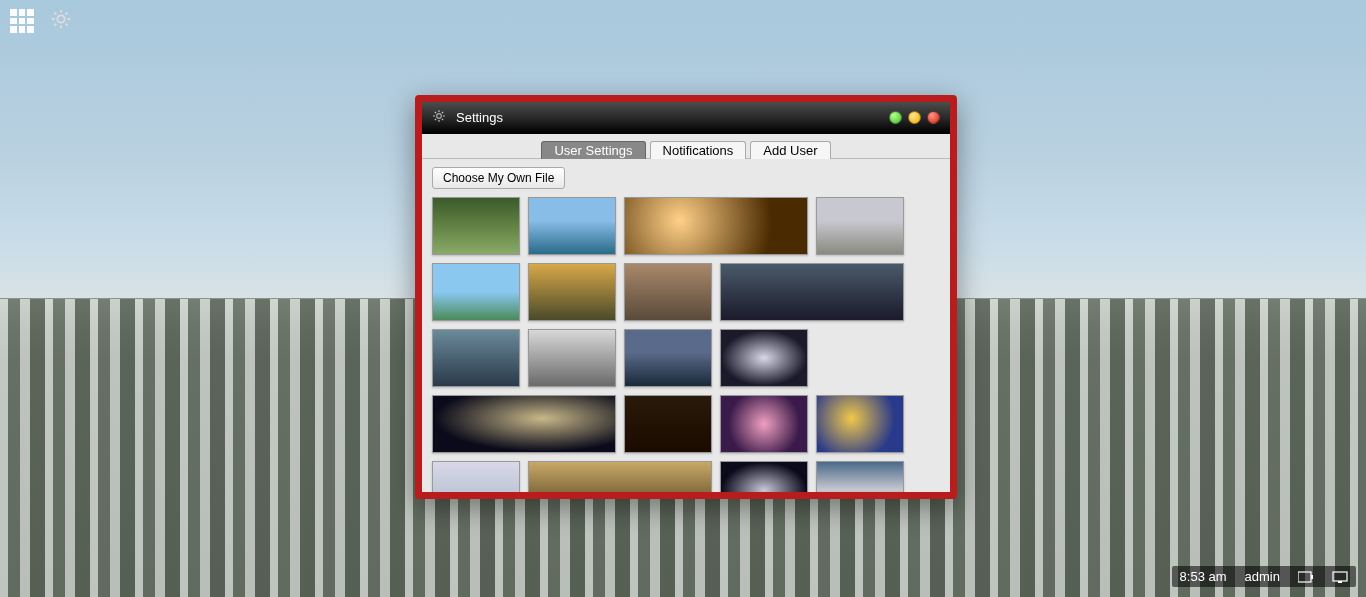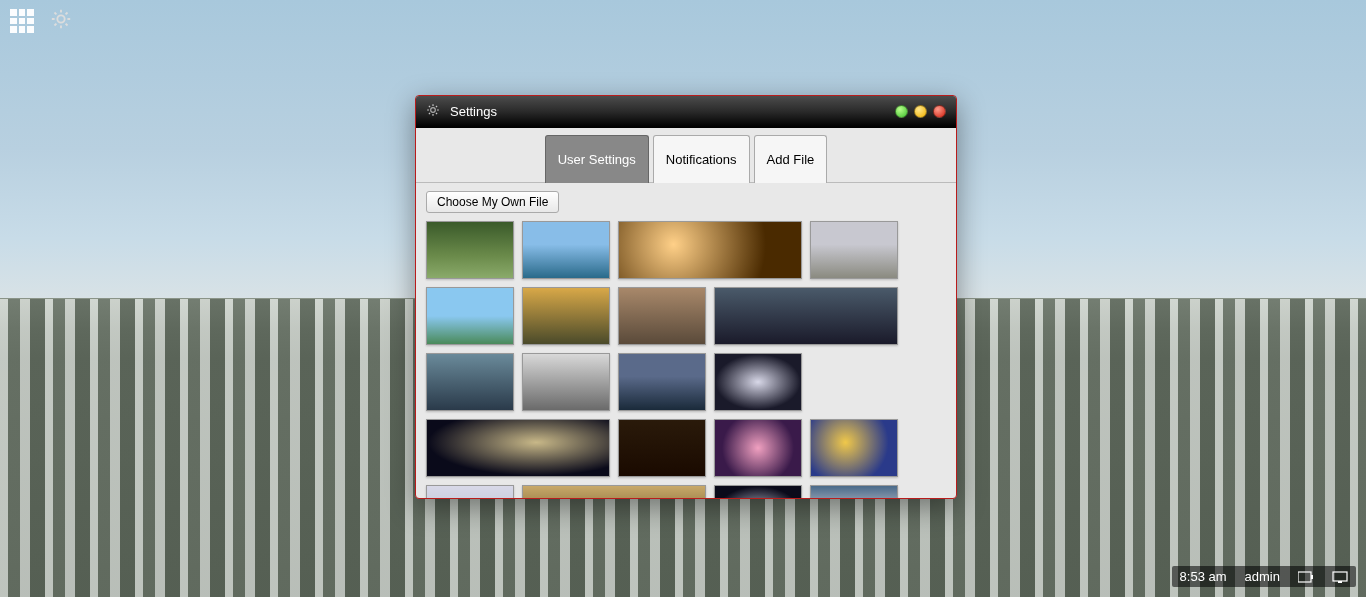--- a/index.html
+++ b/index.html
@@ -25,42 +25,42 @@
           #e8ece8 20px, #e8ece8 30px, #5a6458 30px, #5a6458 45px);
       opacity: 0.7;
     }
     
     .menubar { position: absolute; top: 8px; left: 10px; display: flex; gap: 16px; align-items: center; z-index: 50; }
     .grid-icon { width: 24px; height: 24px; display: grid; grid-template-columns: repeat(3,1fr); grid-template-rows: repeat(3,1fr); gap: 2px; cursor: pointer; }
     .grid-icon span { background: #fff; opacity: .95; }
     
     .window {
       position: absolute; left: 415px; top: 95px; width: 542px; height: 404px;
-      background: #e8e8e8; border: 1px solid #b91c1c; border-radius: 4px;
+      background: #e8e8e8; border: 7px solid #b91c1c; border-radius: 4px;
       box-shadow: 0 8px 28px rgba(0,0,0,.4);
       display: flex; flex-direction: column; overflow: hidden;
     }
     .titlebar {
       height: 32px; background: linear-gradient(to bottom, #4c4c4c 0%, #2a2a2a 50%, #000 100%);
       display: flex; align-items: center; padding: 0 10px; gap: 10px;
       border-bottom: 1px solid #000;
     }
     .titlebar .gear svg circle { stroke: #aaa; }
     .title-text { color: #fff; font-size: 13px; }
     .window-buttons { margin-left: auto; display: flex; gap: 6px; }
     .wbtn { width: 13px; height: 13px; border-radius: 50%; border: 1px solid rgba(0,0,0,.4); cursor: pointer; }
     .wbtn.min { background: radial-gradient(circle at 35% 30%, #b7ff8a, #3fbf2f); }
     .wbtn.max { background: radial-gradient(circle at 35% 30%, #ffe68a, #f0b000); }
     .wbtn.close { background: radial-gradient(circle at 35% 30%, #ff9a8a, #d02010); }
     .tabbar {
       display: flex; gap: 4px; justify-content: center; padding: 6px 8px 0 8px;
       border-bottom: 1px solid #bbb;
     }
     .tab {
-      padding: 16px 12px; font-size: 13px; background: #f6f6f6;
+      padding: 1px 12px; font-size: 13px; background: #f6f6f6;
       border: 1px solid #aaa; border-bottom: none; border-radius: 3px 3px 0 0;
       cursor: pointer; position: relative; top: 1px;
     }
     .tab.active { background: #888; color: #fff; border-color: #666; }
     .content { flex: 1; display: flex; overflow: hidden; }
     .scroll-area { flex: 1; overflow-y: scroll; padding: 8px 5px 8px 10px; }
     .choose-btn {
       display: inline-block; padding: 3px 10px; font-size: 12px;
       background: linear-gradient(#fff,#e8e8e8); border: 1px solid #aaa; border-radius: 3px;
       cursor: pointer; margin-bottom: 8px;
@@ -147,21 +147,21 @@
     <div class="window-buttons">
       <div class="wbtn min"></div>
       <div class="wbtn max"></div>
       <div class="wbtn close"></div>
     </div>
   </div>
 
   <div class="tabbar">
     <div class="tab active">User Settings</div>
     <div class="tab">Notifications</div>
-    <div class="tab">Add File</div>
+    <div class="tab">Add User</div>
   </div>
 
   <div class="content">
     <div class="scroll-area">
       <button class="choose-btn">Choose My Own File</button>
       <div class="thumbs" id="thumbs">
           <div class="thumb t0"></div>
           <div class="thumb t1"></div>
           <div class="thumb t2 wide"></div>
           <div class="thumb t3"></div>

